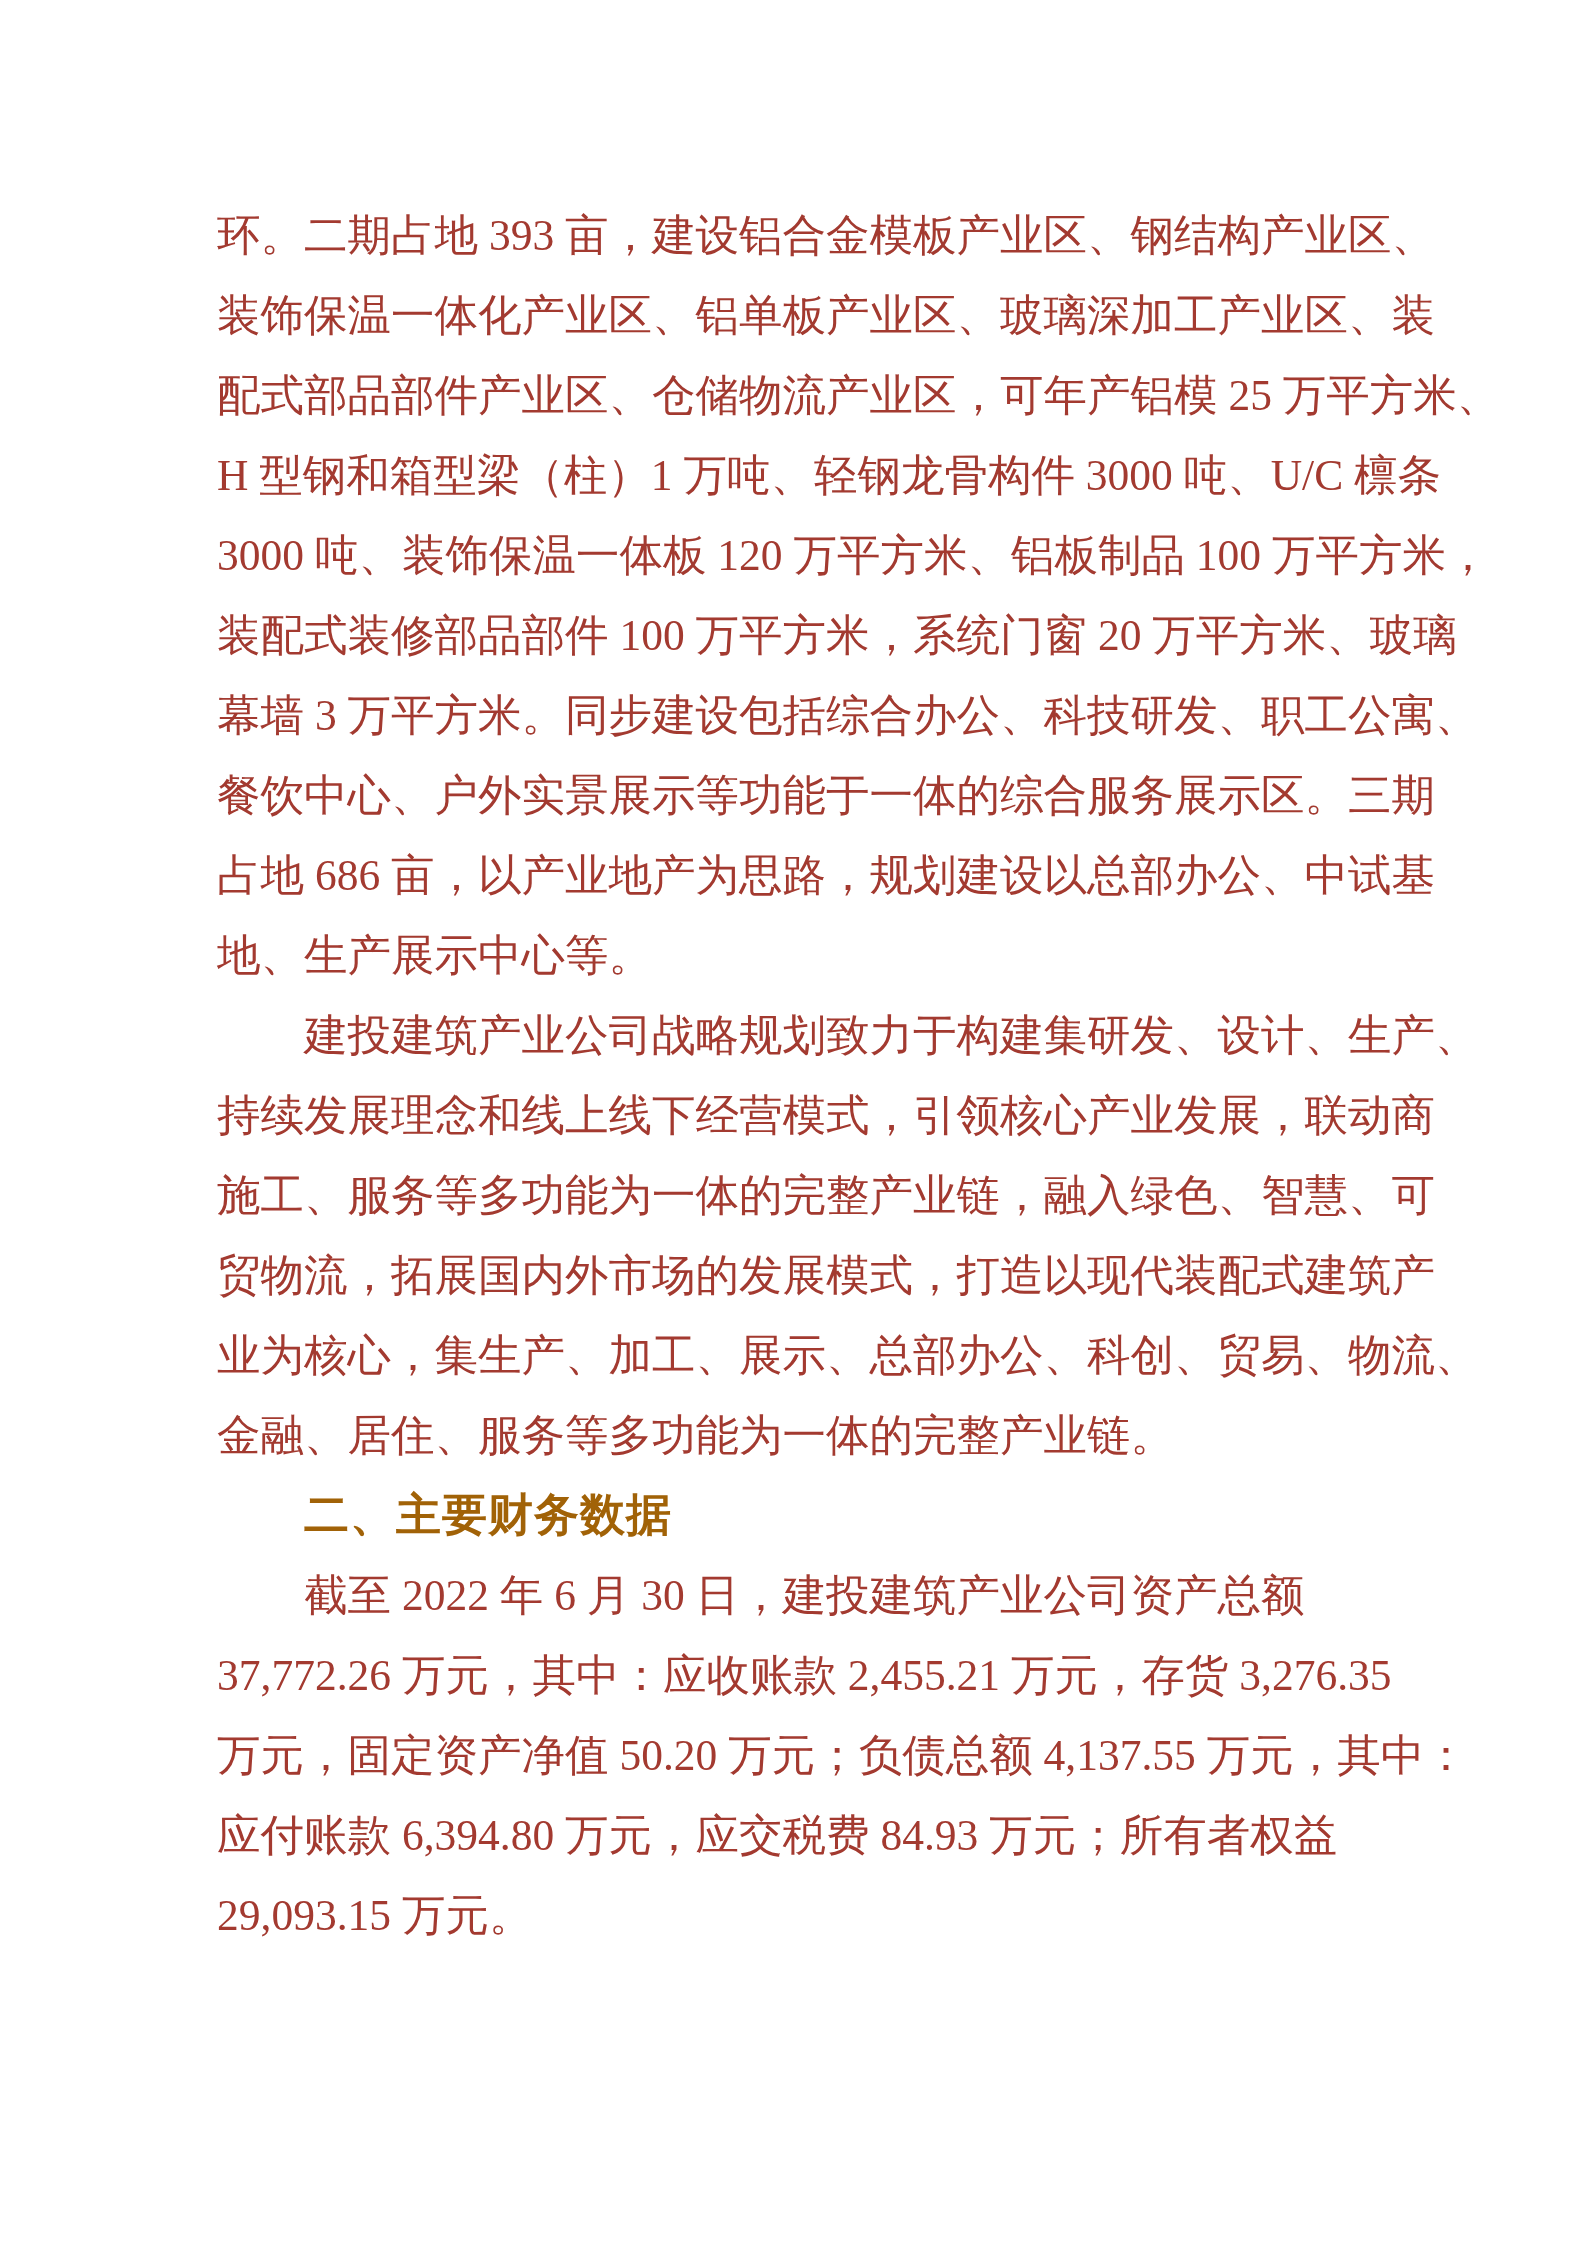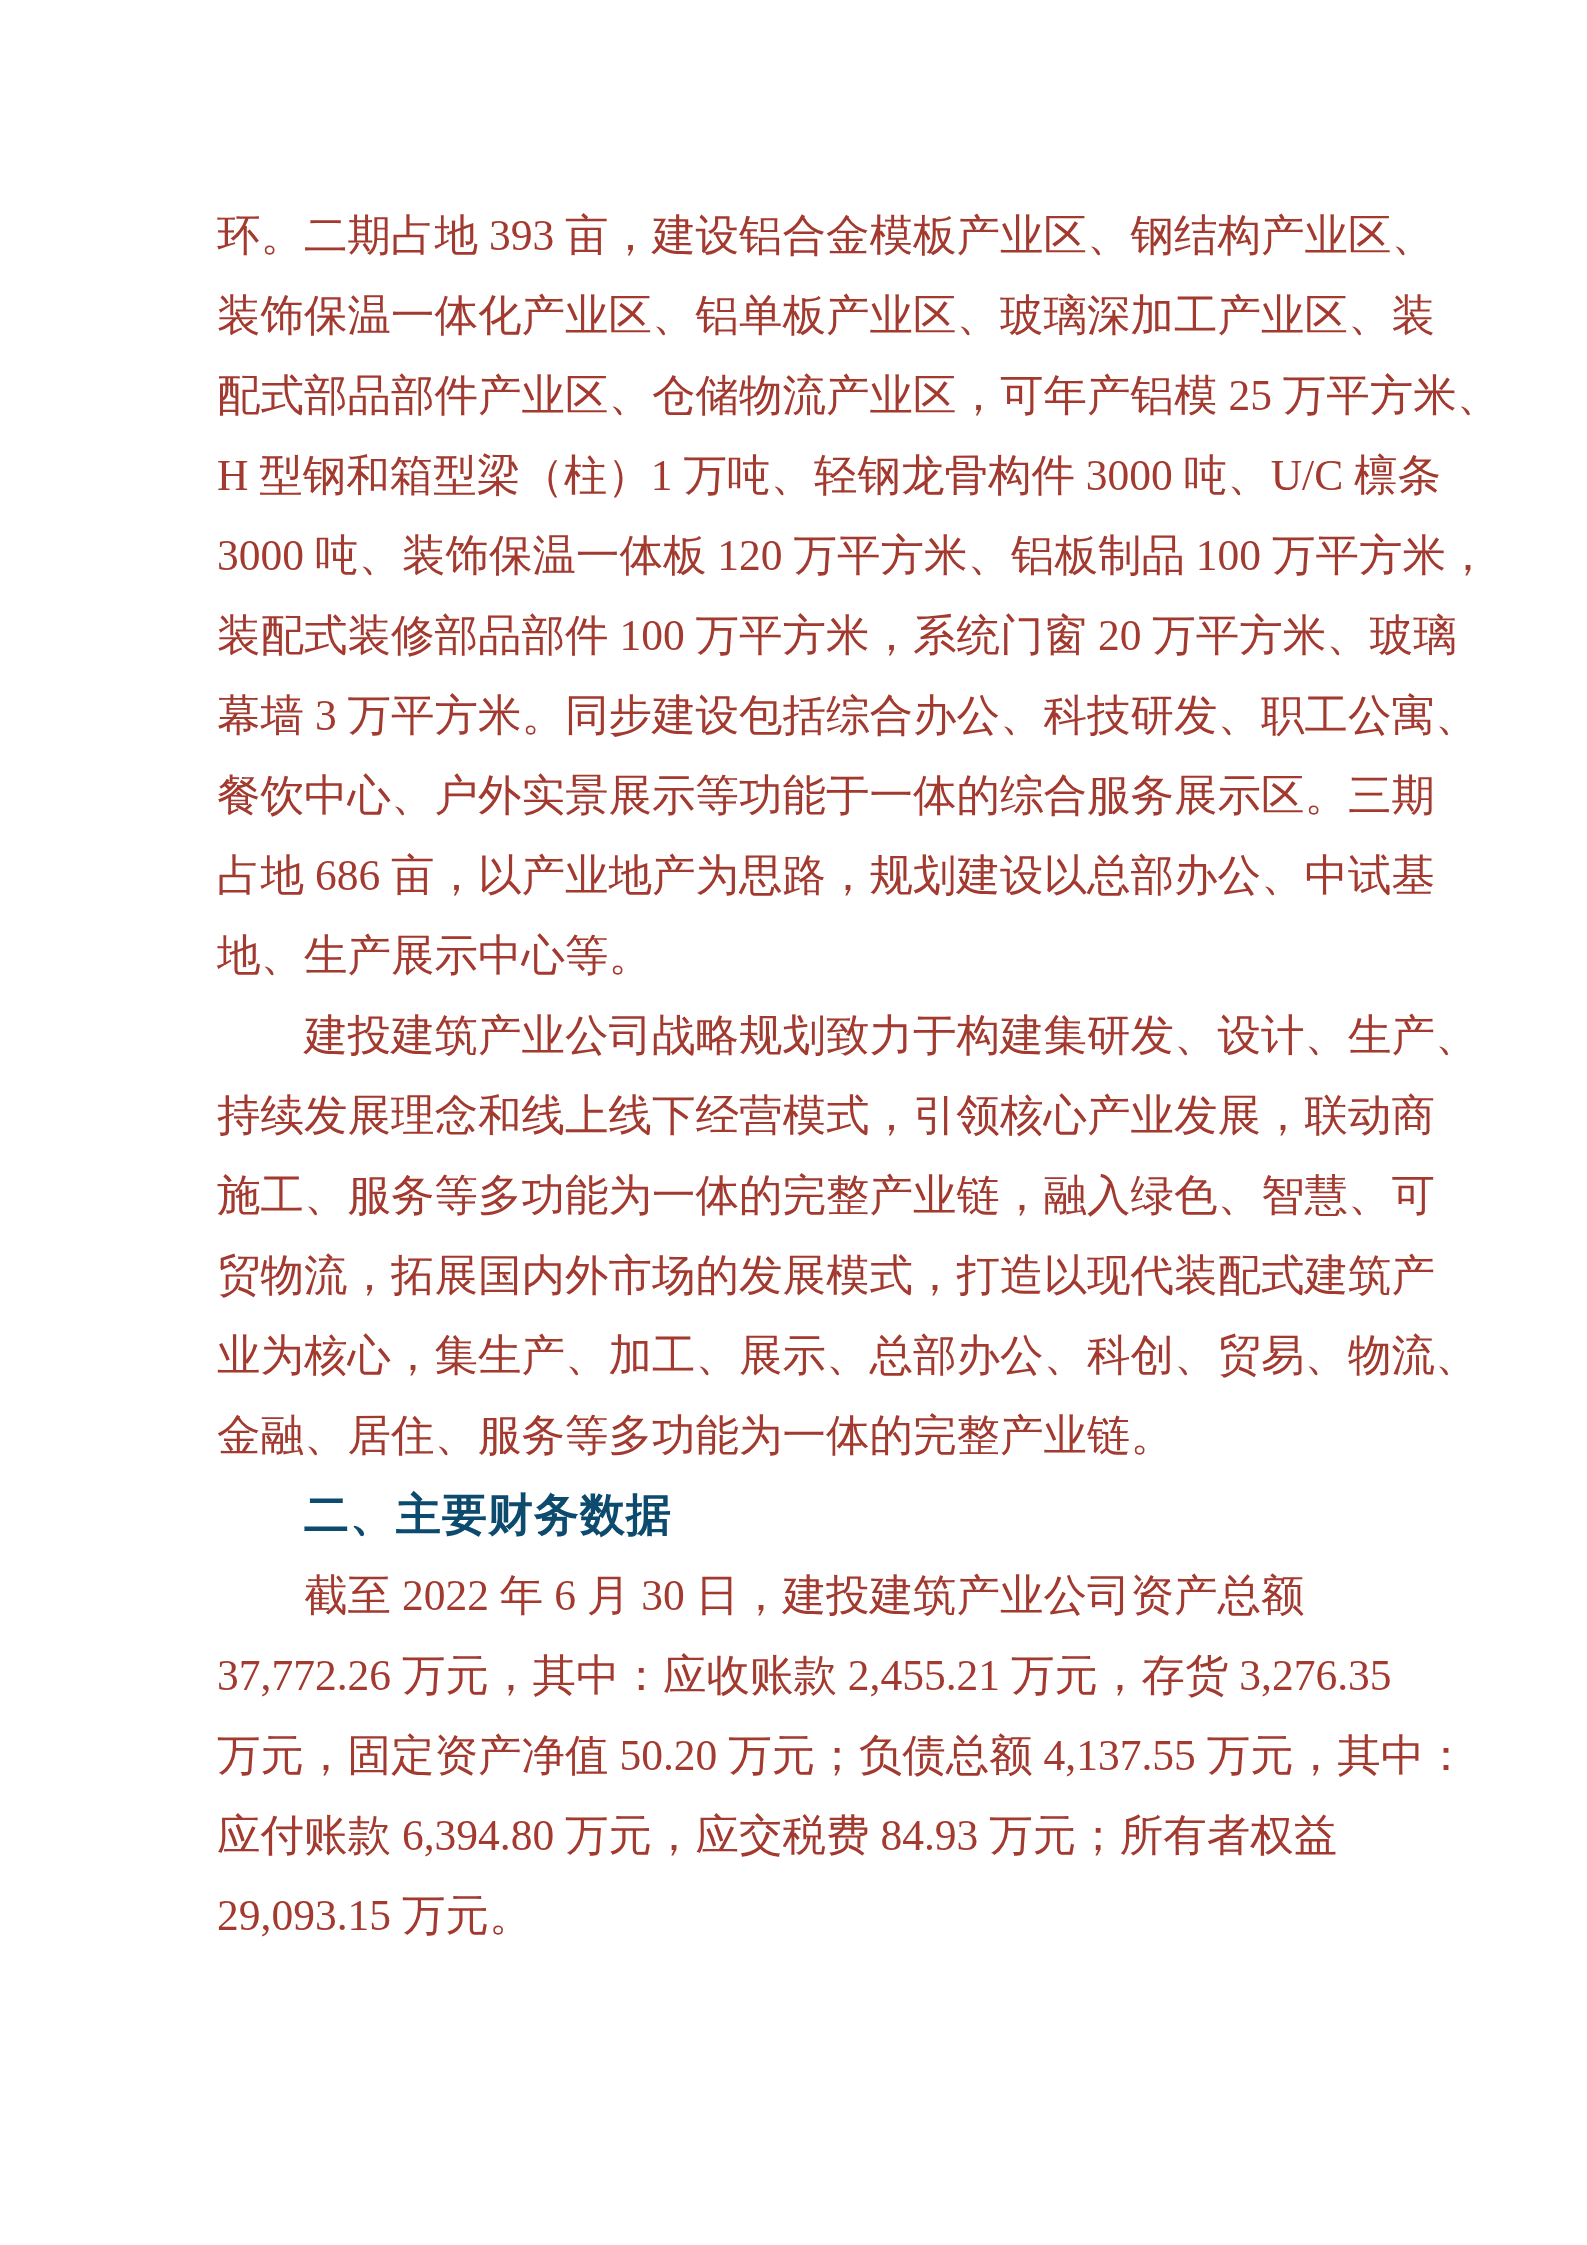--- a/index.html
+++ b/index.html
@@ -54,20 +54,20 @@
       <div class="line">幕墙 3 万平方米。同步建设包括综合办公、科技研发、职工公寓、</div>
       <div class="line">餐饮中心、户外实景展示等功能于一体的综合服务展示区。三期</div>
       <div class="line">占地 686 亩，以产业地产为思路，规划建设以总部办公、中试基</div>
       <div class="line">地、生产展示中心等。</div>
       <div class="line indent">建投建筑产业公司战略规划致力于构建集研发、设计、生产、</div>
       <div class="line">持续发展理念和线上线下经营模式，引领核心产业发展，联动商</div>
       <div class="line">施工、服务等多功能为一体的完整产业链，融入绿色、智慧、可</div>
       <div class="line">贸物流，拓展国内外市场的发展模式，打造以现代装配式建筑产</div>
       <div class="line">业为核心，集生产、加工、展示、总部办公、科创、贸易、物流、</div>
       <div class="line">金融、居住、服务等多功能为一体的完整产业链。</div>
-      <div class="line indent heading" style="color: #0c4a6e;">二、主要财务数据</div>
+      <div class="line indent heading" style="color: #a16207;">二、主要财务数据</div>
       <div class="line indent">截至 2022 年 6 月 30 日，建投建筑产业公司资产总额</div>
       <div class="line">37,772.26 万元，其中：应收账款 2,455.21 万元，存货 3,276.35</div>
       <div class="line">万元，固定资产净值 50.20 万元；负债总额 4,137.55 万元，其中：</div>
       <div class="line">应付账款 6,394.80 万元，应交税费 84.93 万元；所有者权益</div>
       <div class="line">29,093.15 万元。</div>
     </div>
 </div>
 
 </body></html>

